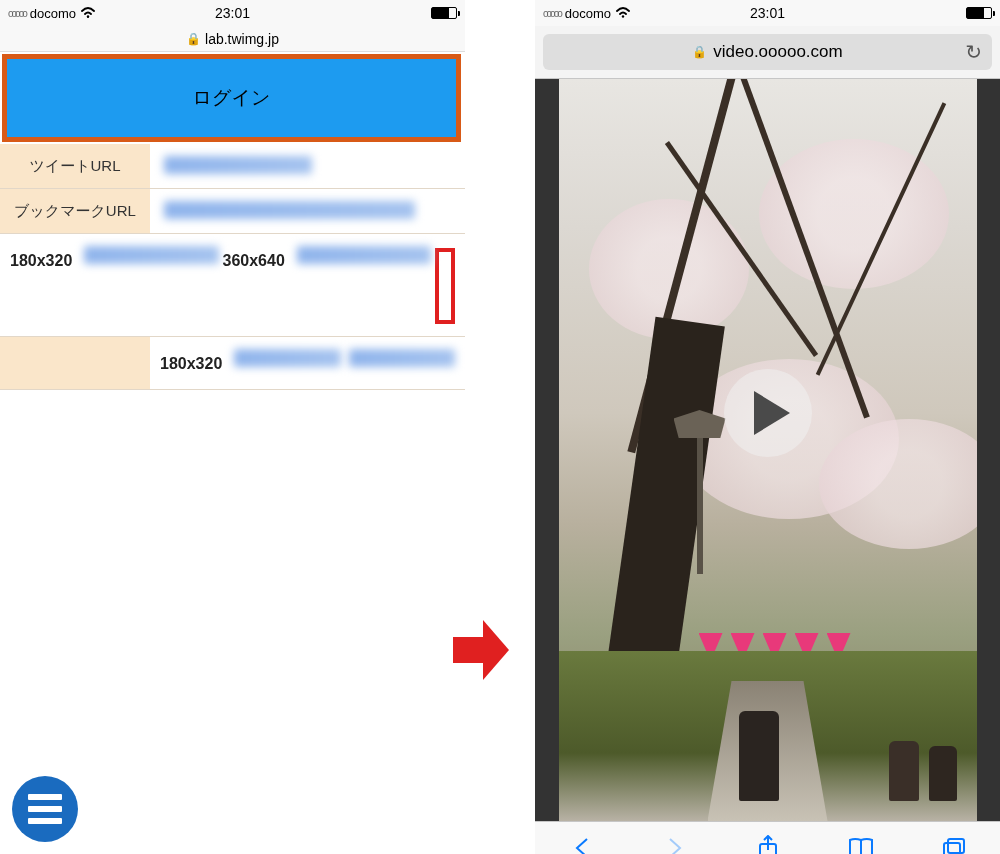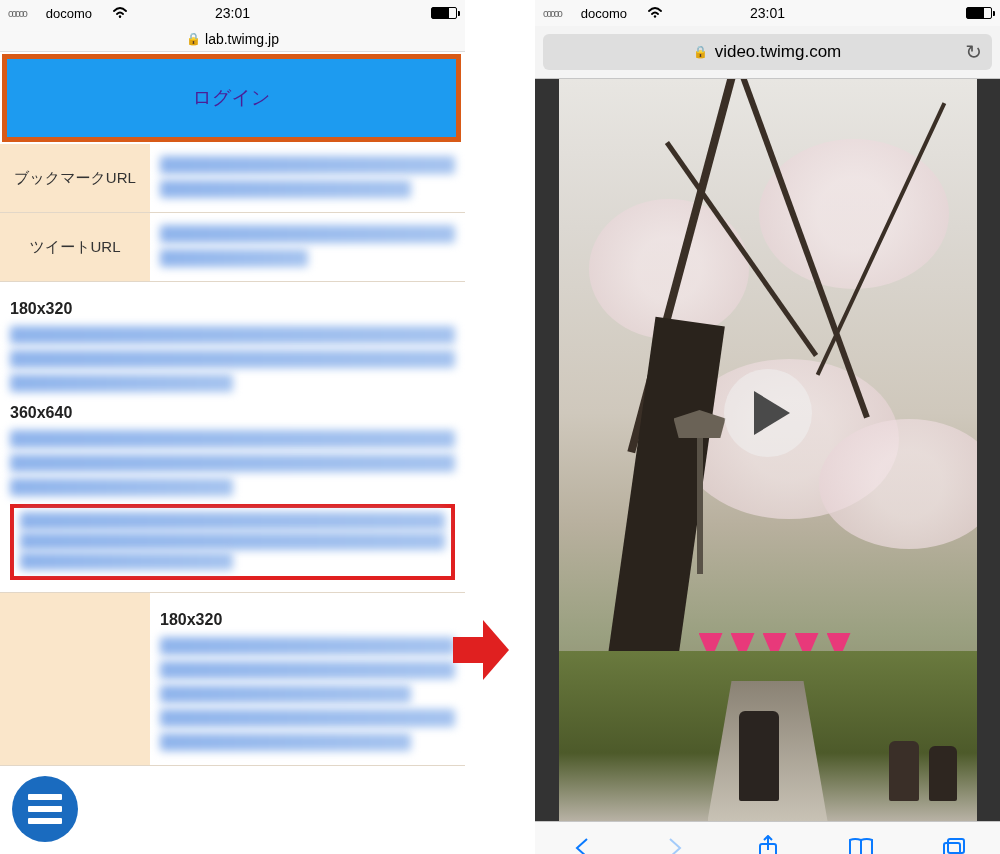--- a/index.html
+++ b/index.html
@@ -24,21 +24,21 @@
     
     .status-bar {
       height: 26px;
       display: flex;
       align-items: center;
       padding: 0 8px;
       font-size: 13px;
       background: #f8f8f8;
       position: relative;
     }
-    .sb-left { display: flex; align-items: center; gap: 16px; }
+    .sb-left { display: flex; align-items: center; gap: 0; }
     .sb-signal { letter-spacing: -2px; font-size: 10px; color: #666; }
     .sb-carrier { font-size: 13px; color: #000; margin-left: 4px; }
     .sb-wifi { font-size: 14px; color: #000; margin-left: 4px; }
     .sb-time { position: absolute; left: 50%; transform: translateX(-50%); font-weight: 400; font-size: 14px; }
     .sb-right { margin-left: auto; display: flex; align-items: center; }
     .sb-battery {
       width: 26px; height: 12px; border: 1.5px solid #000; border-radius: 2px; position: relative;
     }
     .sb-battery::after {
       content: ""; position: absolute; right: -4px; top: 3px; width: 2px; height: 5px; background: #000; border-radius: 0 1px 1px 0;
@@ -57,28 +57,28 @@
     }
     .lock-icon { font-size: 12px; }
     .reload-icon { position: absolute; right: 10px; font-size: 20px; color: #555; }
 
     
     .login-frame {
       border: 5px solid #d85a17;
       margin: 2px 4px 2px 2px;
     }
     .login-btn {
-      background: #1d9bf0; color: #4c1d95; height: 78px; display: flex; align-items: center; justify-content: center; font-size: 19px; font-weight: 500;
+      background: #1d9bf0; color: #000000; height: 78px; display: flex; align-items: center; justify-content: center; font-size: 19px; font-weight: 500;
     }
     .tbl { display: flex; flex-direction: column; }
     .row { display: flex; border-bottom: 1px solid #e2d7c8; }
     .row-label {
       width: 150px; background: #fae6ca; display: flex; align-items: center; justify-content: center; text-align: center; font-size: 15px; color: #333; padding: 8px 6px; flex-shrink: 0;
     }
-    .row-value { flex: 1; padding: 12px 10px; display: flex; flex-direction: column; gap: 4px; }
+    .row-value { flex: 1; padding: 12px 10px; display: flex; flex-direction: row; gap: 4px; }
     .blur-line {
       height: 18px; background: linear-gradient(90deg,#8fb4ec,#a5c3ef); filter: blur(4px); border-radius: 2px; margin-bottom: 2px;
     }
     .blur-short { width: 50%; }
     .blur-mid { width: 85%; }
     .res-label { font-size: 16px; font-weight: 600; color: #222; margin: 6px 0 4px; }
     .redbox {
       border: 4px solid #e02020; padding: 4px 6px; margin-top: 2px;
     }
 
@@ -164,31 +164,31 @@
     <span class="lock-icon">🔒</span>
     <span>lab.twimg.jp</span>
   </div>
 
   <div class="login-frame">
     <div class="login-btn">ログイン</div>
   </div>
 
   <div class="tbl">
     <div class="row">
+      <div class="row-label">ツイートURL</div>
+      <div class="row-value">
+        <div class="blur-line"></div>
+          <div class="blur-line blur-short"></div>
+      </div>
+    </div>
+    <div class="row">
       <div class="row-label">ブックマークURL</div>
       <div class="row-value">
         <div class="blur-line"></div>
           <div class="blur-line blur-mid"></div>
-      </div>
-    </div>
-    <div class="row">
-      <div class="row-label">ツイートURL</div>
-      <div class="row-value">
-        <div class="blur-line"></div>
-          <div class="blur-line blur-short"></div>
       </div>
     </div>
     <div class="row">
       <div class="row-value">
         <div class="res-label">180x320</div>
         <div class="blur-line"></div>
           <div class="blur-line"></div>
           <div class="blur-line blur-short"></div>
         <div class="res-label">360x640</div>
         <div class="blur-line"></div>
@@ -241,21 +241,21 @@
     <span class="sb-time">23:01</span>
     <div class="sb-right">
       <div class="sb-battery">
           <div class="sb-battery-fill"></div>
         </div>
     </div>
   </div>
   <div class="url-bar-right-wrap">
     <div class="url-bar-right">
       <span class="lock-icon">🔒</span>
-      <span>video.twimg.com</span>
+      <span>video.ooooo.com</span>
       <span class="reload-icon">↻</span>
     </div>
   </div>
 
   <div class="video-area">
     <div class="video-frame">
       <div class="branches">
         <div class="blossom bl1"></div>
           <div class="blossom bl2"></div>
           <div class="blossom bl3"></div>

